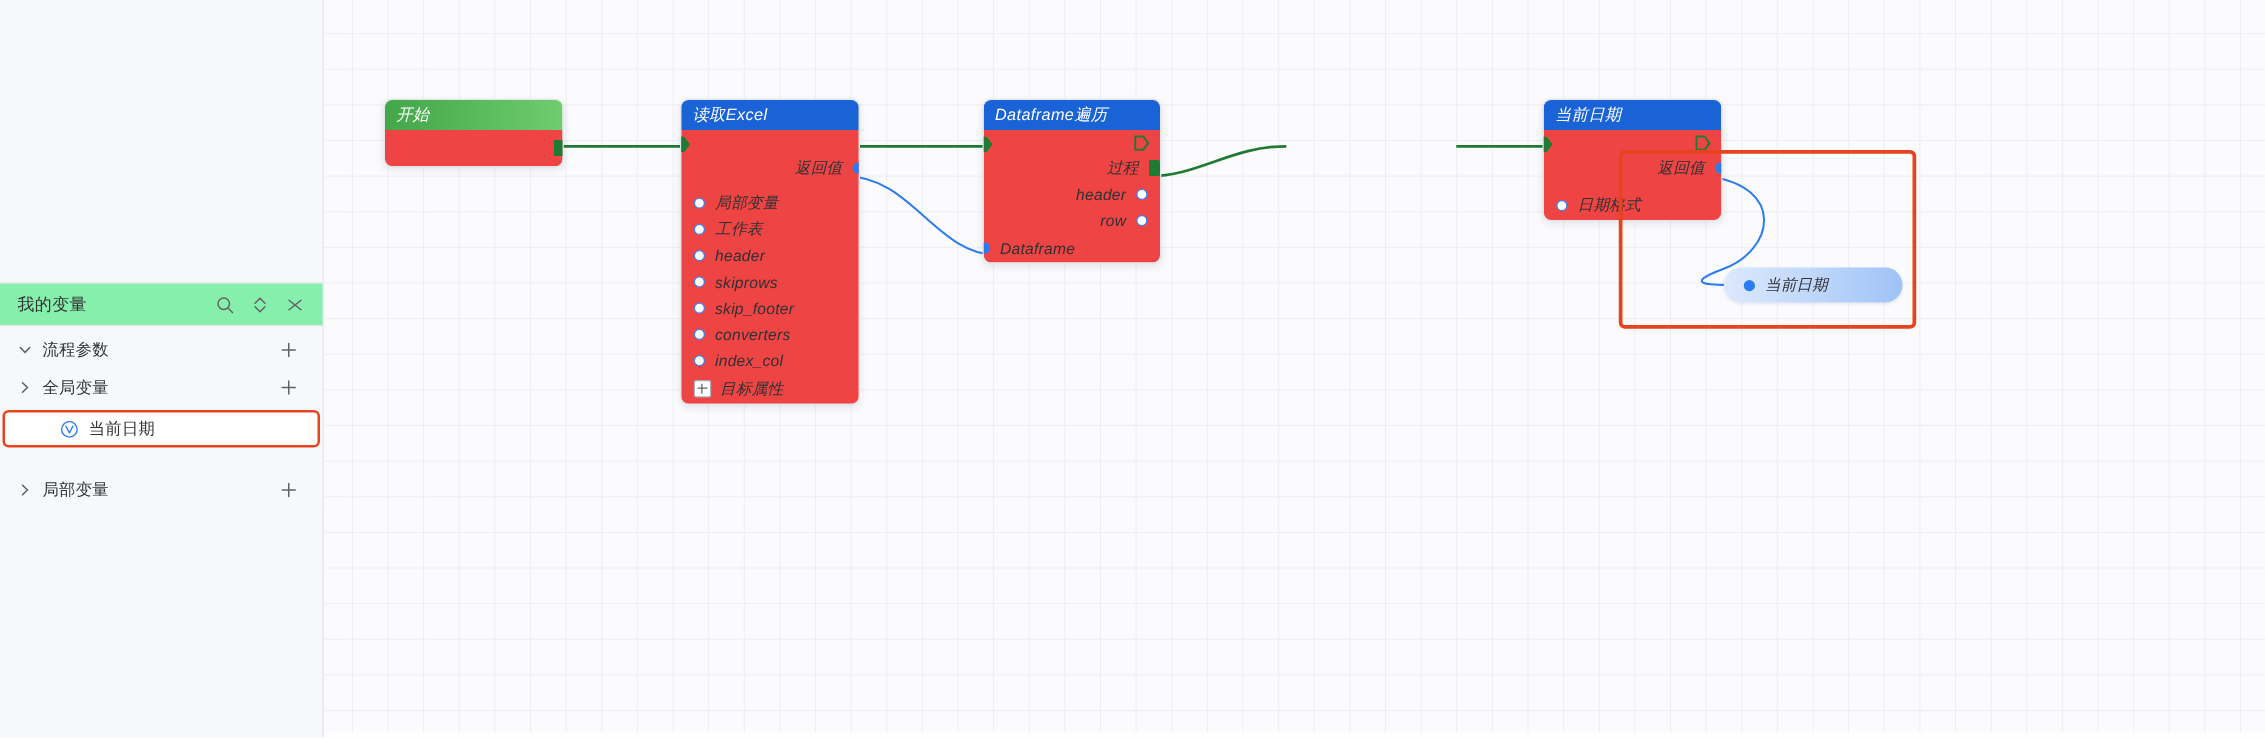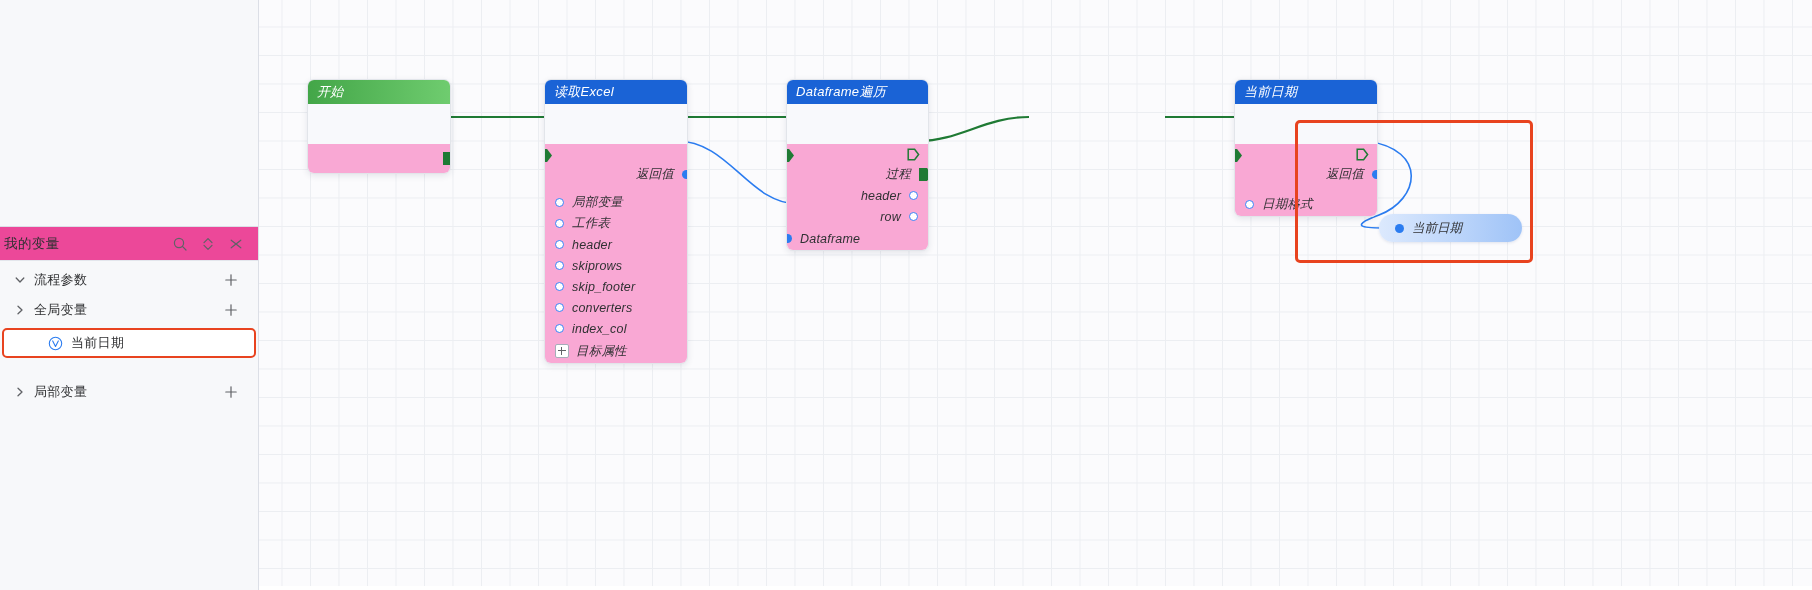--- a/index.html
+++ b/index.html
@@ -29,23 +29,23 @@
   }
   .sidebar-top-blank {
     height: 226px;
     background: #f7f8fa;
     border-bottom: 1px solid #dcdfe6;
   }
   .panel-header {
     height: 34px;
     display: flex;
     align-items: center;
-    padding: 0 14px 0 4px;
+    padding: 0 14px 0 14px;
     border-bottom: 1px solid #e3e6ec;
-    background: #ec4899;
+    background: #86efac;
     box-sizing: border-box;
   }
   .panel-title {
     font-size: 13.5px;
     color: #303133;
     font-weight: 400;
     letter-spacing: 0.4px;
   }
   .panel-header-icons {
     margin-left: auto;
@@ -172,22 +172,21 @@
     color: #ffffff;
     letter-spacing: 0.3px;
     white-space: nowrap;
     overflow: hidden;
   }
   .hdr-blue   { background: #1a63d6; }
   .hdr-green  { background: linear-gradient(to right, #43a648, #6fcc6f); }
   .hdr-cyan   { background: linear-gradient(to right, #2fb0d8, #37c4e8); }
   .node-body {
     position: relative;
-    background: #f9a8d4;
-    margin-top: 40px;
+    background: #ef4444;
   }
 
   
   .prow {
     position: relative;
     height: 21px;
     display: flex;
     align-items: center;
     font-size: 12.5px;
     color: #303133;

